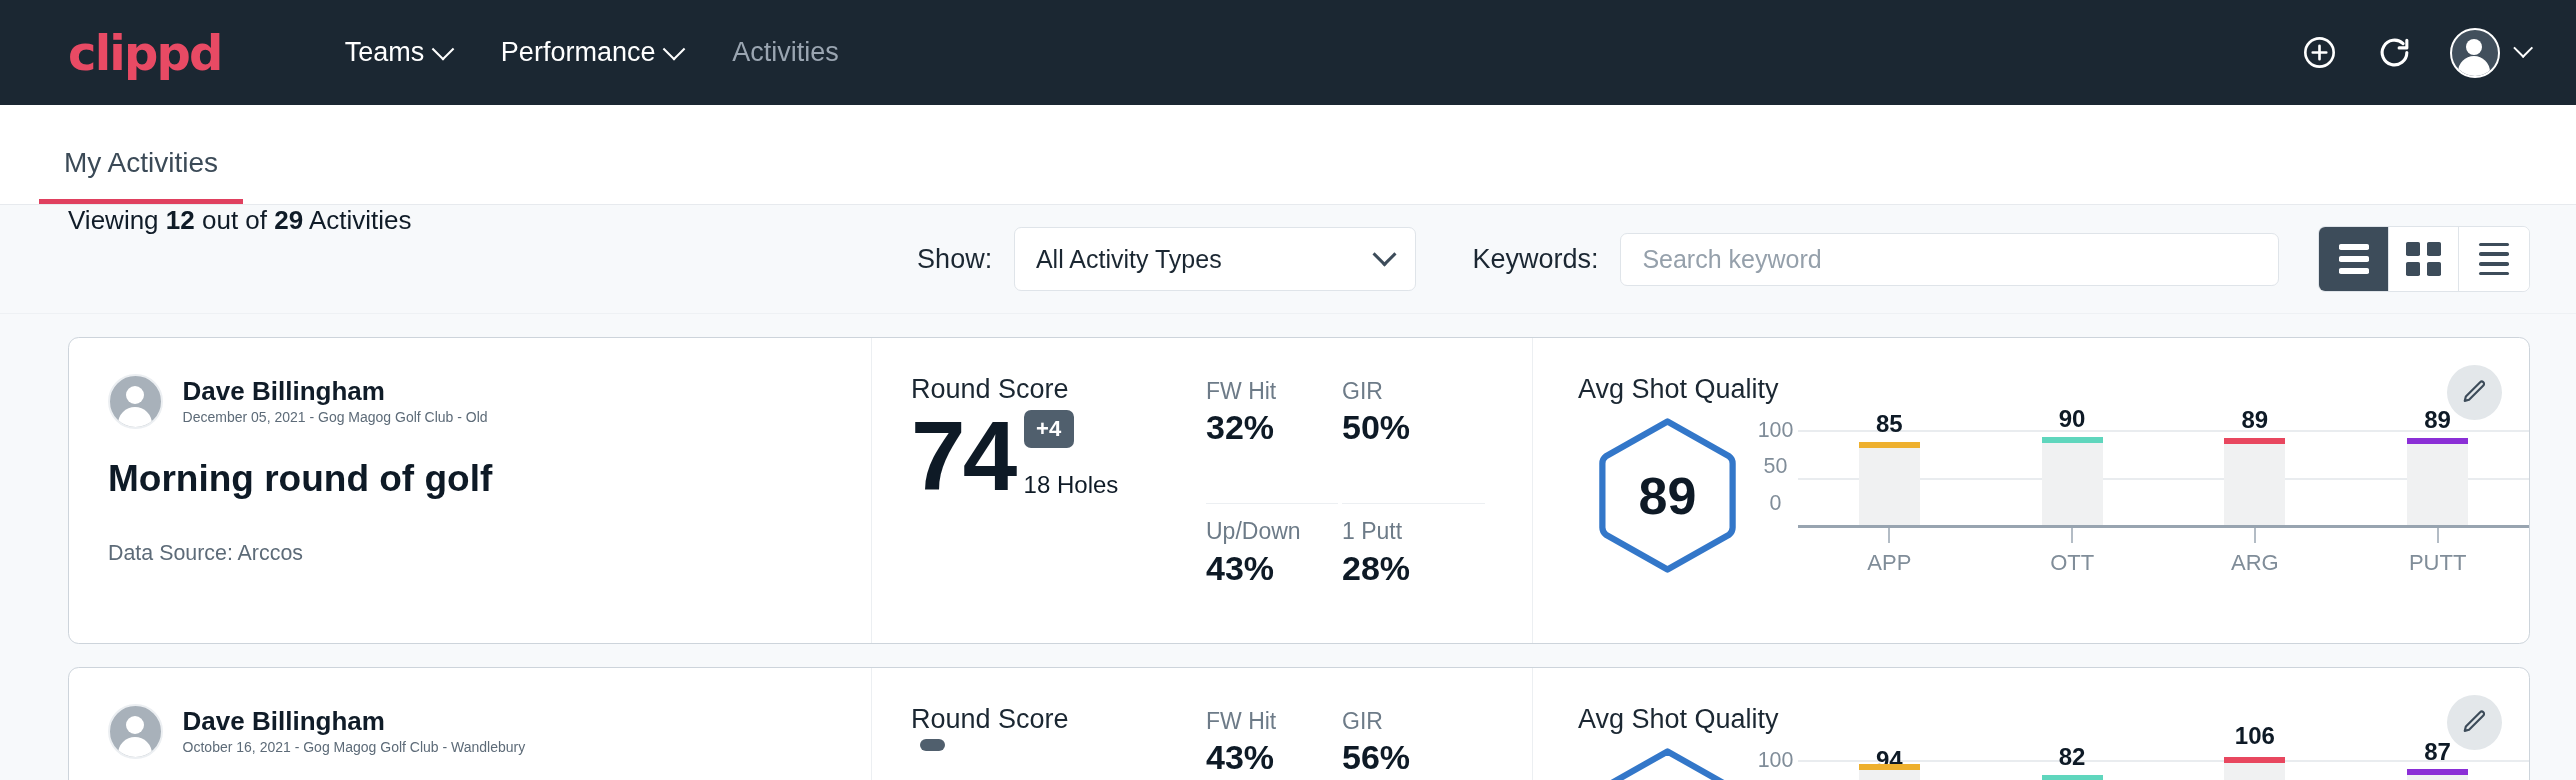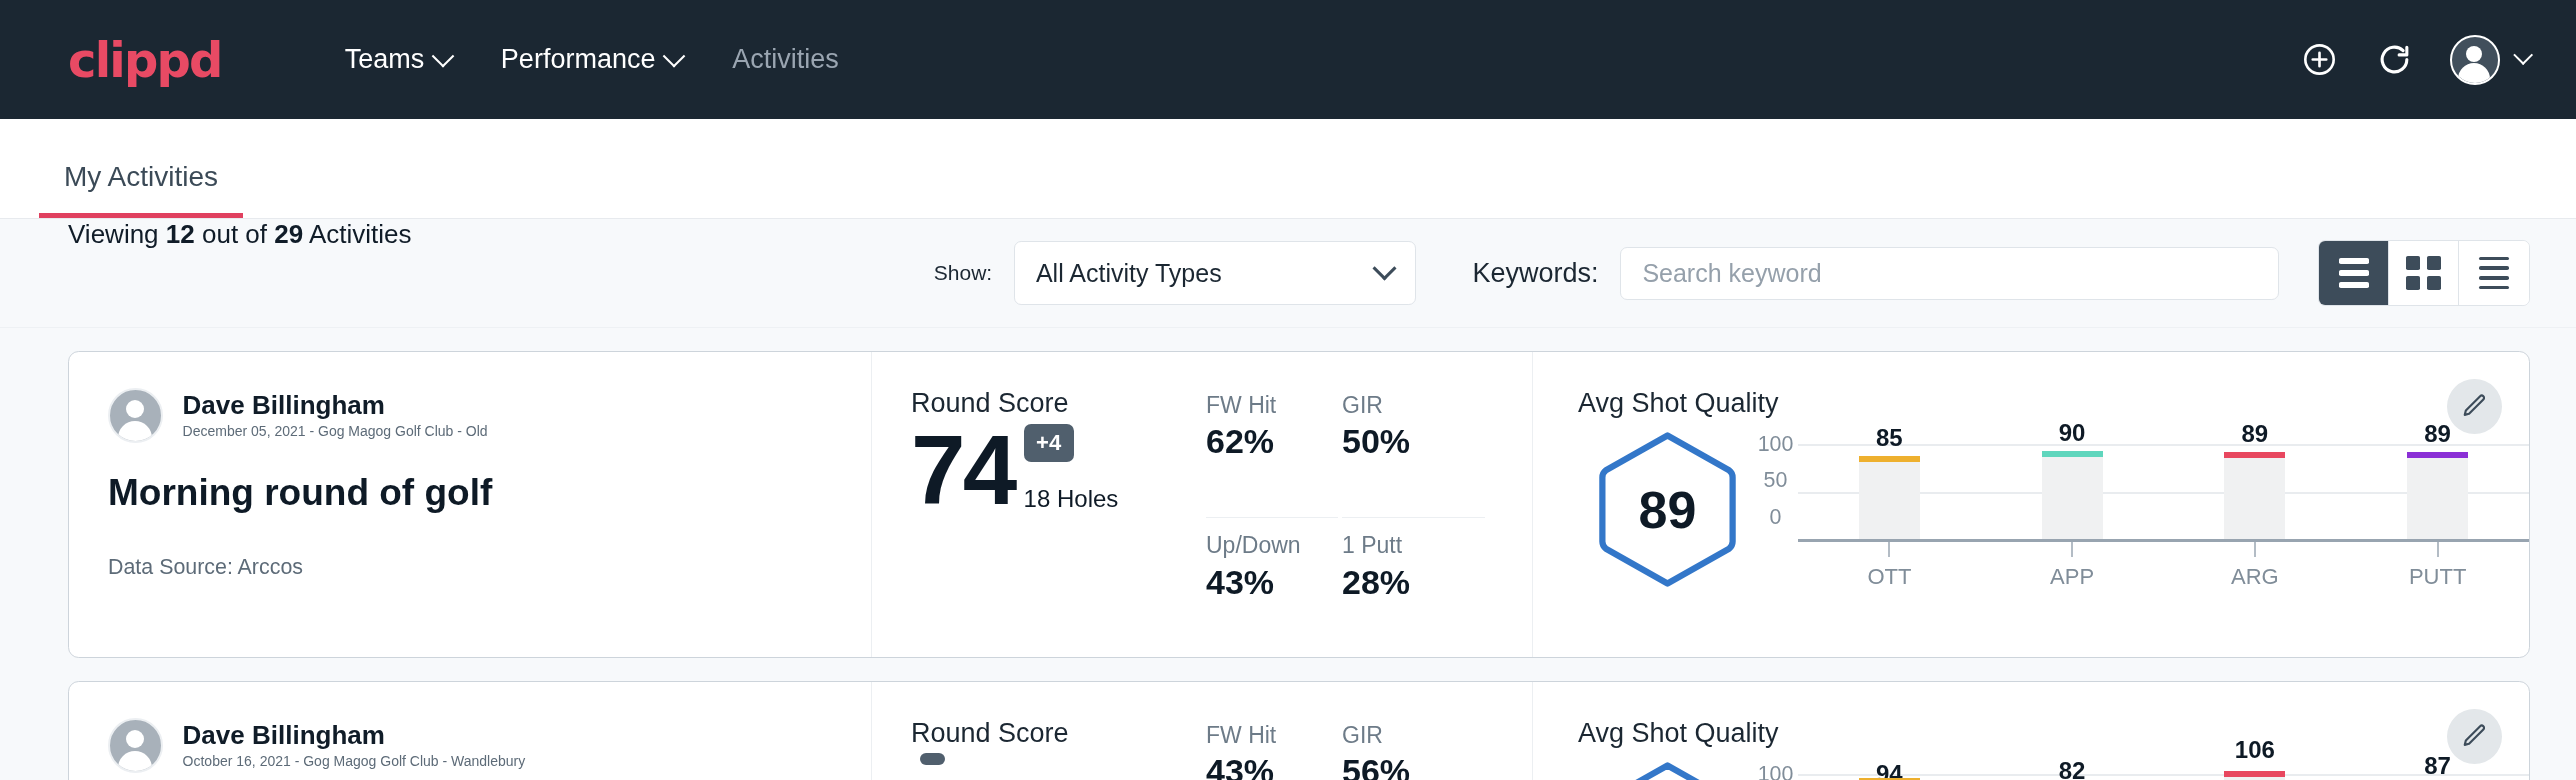--- a/index.html
+++ b/index.html
@@ -6,21 +6,21 @@
   html, body {
     width: 2576px;
     height: 780px;
     overflow: hidden;
     font-family: "Liberation Sans", sans-serif;
     background: #ffffff;
   }
 
   
   .topnav {
-    height: 119px;
+    height: 105px;
     background: #1b2732;
     display: flex;
     align-items: center;
     padding: 0 46px 0 68px;
   }
   .logo {
     font-size: 48px;
     font-weight: 700;
     color: #e84a64;
     letter-spacing: -1.8px;
@@ -108,21 +108,21 @@
     height: 109px;
     background: #f7f9fb;
     display: flex;
     padding: 0 46px 0 68px;
     border-bottom: 0.9px solid #eef1f4;
     gap: 7px;
   }
   .viewing { font-size: 26px; color: #101c28; }
   .viewing b { font-weight: 700; }
   .toolbar-mid { margin-left: auto; display: flex; align-items: center; }
-  .field-label { font-size: 21px; color: #1b2732; margin-right: 21.4px; }
+  .field-label { font-size: 27px; color: #1b2732; margin-right: 21.4px; }
   .select {
     width: 402px; height: 64px;
     background: #ffffff;
     border: 1.8px solid #dfe4e9;
     border-radius: 7.1px;
     display: flex; align-items: center;
     padding: 0 21.4px;
     font-size: 25px; color: #1b2732;
     cursor: pointer;
   }
@@ -416,21 +416,21 @@
           <div class="score-side">
             <div class="pill">+4</div>
             <div class="holes">18 Holes</div>
           </div>
         </div>
       </div>
 
       <div class="stats-grid">
         <div class="stat br">
           <div class="stat-lbl">FW Hit</div>
-          <div class="stat-val">62%</div>
+          <div class="stat-val">32%</div>
         </div>
         <div class="stat br">
           <div class="stat-lbl">GIR</div>
           <div class="stat-val">50%</div>
         </div>
         <div class="stat">
           <div class="stat-lbl">Up/Down</div>
           <div class="stat-val">43%</div>
         </div>
         <div class="stat">
@@ -485,25 +485,25 @@
                 <div class="bar-num" style="bottom:91px">89</div>
                 <div class="bar" style="height:87px">
                   <div class="bar-cap" style="background:#8b2fd6"></div>
                 </div>
               </div>
             </div>
           </div>
           <div class="xticks">
             <div class="xtick">
               <span class="tickmark"></span>
-              <span class="xlabel">OTT</span>
+              <span class="xlabel">APP</span>
             </div>
             <div class="xtick">
               <span class="tickmark"></span>
-              <span class="xlabel">APP</span>
+              <span class="xlabel">OTT</span>
             </div>
             <div class="xtick">
               <span class="tickmark"></span>
               <span class="xlabel">ARG</span>
             </div>
             <div class="xtick">
               <span class="tickmark"></span>
               <span class="xlabel">PUTT</span>
             </div>
           </div>

